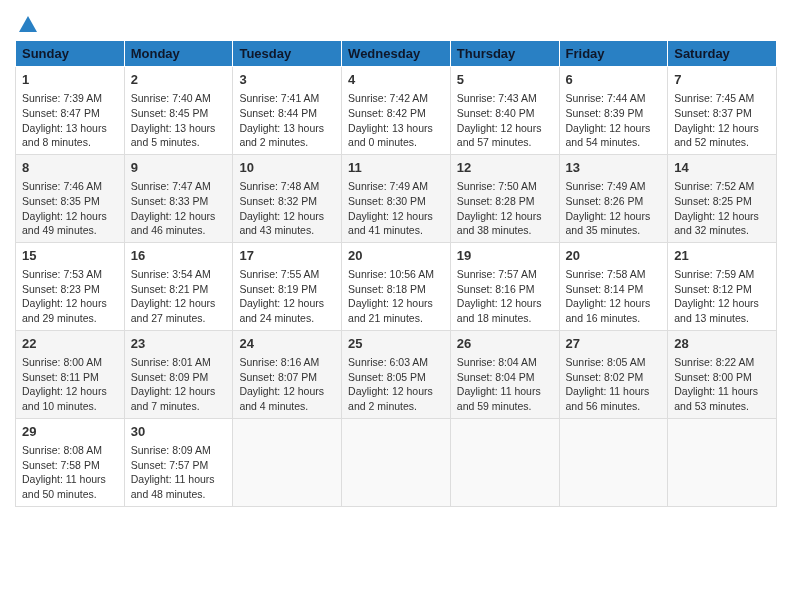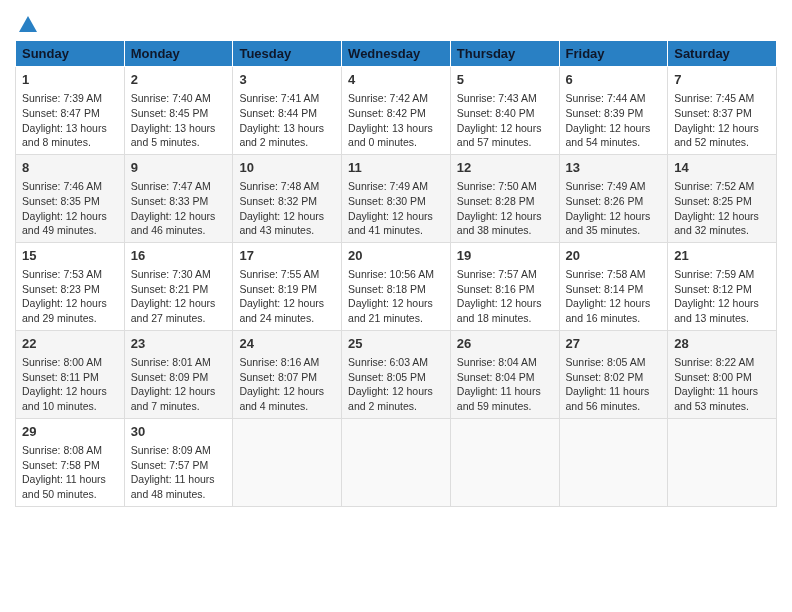--- a/index.html
+++ b/index.html
@@ -134,21 +134,21 @@
         <td><span class="day-number">8</span><span>Sunrise: 7:46 AM</span><br><span>Sunset: 8:35 PM</span><br><span>Daylight: 12 hours and 49 minutes.</span><br></td>
         <td><span class="day-number">9</span><span>Sunrise: 7:47 AM</span><br><span>Sunset: 8:33 PM</span><br><span>Daylight: 12 hours and 46 minutes.</span><br></td>
         <td><span class="day-number">10</span><span>Sunrise: 7:48 AM</span><br><span>Sunset: 8:32 PM</span><br><span>Daylight: 12 hours and 43 minutes.</span><br></td>
         <td><span class="day-number">11</span><span>Sunrise: 7:49 AM</span><br><span>Sunset: 8:30 PM</span><br><span>Daylight: 12 hours and 41 minutes.</span><br></td>
         <td><span class="day-number">12</span><span>Sunrise: 7:50 AM</span><br><span>Sunset: 8:28 PM</span><br><span>Daylight: 12 hours and 38 minutes.</span><br></td>
         <td><span class="day-number">13</span><span>Sunrise: 7:49 AM</span><br><span>Sunset: 8:26 PM</span><br><span>Daylight: 12 hours and 35 minutes.</span><br></td>
         <td><span class="day-number">14</span><span>Sunrise: 7:52 AM</span><br><span>Sunset: 8:25 PM</span><br><span>Daylight: 12 hours and 32 minutes.</span><br></td>
       </tr>
       <tr>
         <td><span class="day-number">15</span><span>Sunrise: 7:53 AM</span><br><span>Sunset: 8:23 PM</span><br><span>Daylight: 12 hours and 29 minutes.</span><br></td>
-        <td><span class="day-number">16</span><span>Sunrise: 7:30 AM</span><br><span>Sunset: 8:21 PM</span><br><span>Daylight: 12 hours and 27 minutes.</span><br></td>
+        <td><span class="day-number">16</span><span>Sunrise: 3:54 AM</span><br><span>Sunset: 8:21 PM</span><br><span>Daylight: 12 hours and 27 minutes.</span><br></td>
         <td><span class="day-number">17</span><span>Sunrise: 7:55 AM</span><br><span>Sunset: 8:19 PM</span><br><span>Daylight: 12 hours and 24 minutes.</span><br></td>
         <td><span class="day-number">20</span><span>Sunrise: 10:56 AM</span><br><span>Sunset: 8:18 PM</span><br><span>Daylight: 12 hours and 21 minutes.</span><br></td>
         <td><span class="day-number">19</span><span>Sunrise: 7:57 AM</span><br><span>Sunset: 8:16 PM</span><br><span>Daylight: 12 hours and 18 minutes.</span><br></td>
         <td><span class="day-number">20</span><span>Sunrise: 7:58 AM</span><br><span>Sunset: 8:14 PM</span><br><span>Daylight: 12 hours and 16 minutes.</span><br></td>
         <td><span class="day-number">21</span><span>Sunrise: 7:59 AM</span><br><span>Sunset: 8:12 PM</span><br><span>Daylight: 12 hours and 13 minutes.</span><br></td>
       </tr>
       <tr>
         <td><span class="day-number">22</span><span>Sunrise: 8:00 AM</span><br><span>Sunset: 8:11 PM</span><br><span>Daylight: 12 hours and 10 minutes.</span><br></td>
         <td><span class="day-number">23</span><span>Sunrise: 8:01 AM</span><br><span>Sunset: 8:09 PM</span><br><span>Daylight: 12 hours and 7 minutes.</span><br></td>
         <td><span class="day-number">24</span><span>Sunrise: 8:16 AM</span><br><span>Sunset: 8:07 PM</span><br><span>Daylight: 12 hours and 4 minutes.</span><br></td>

